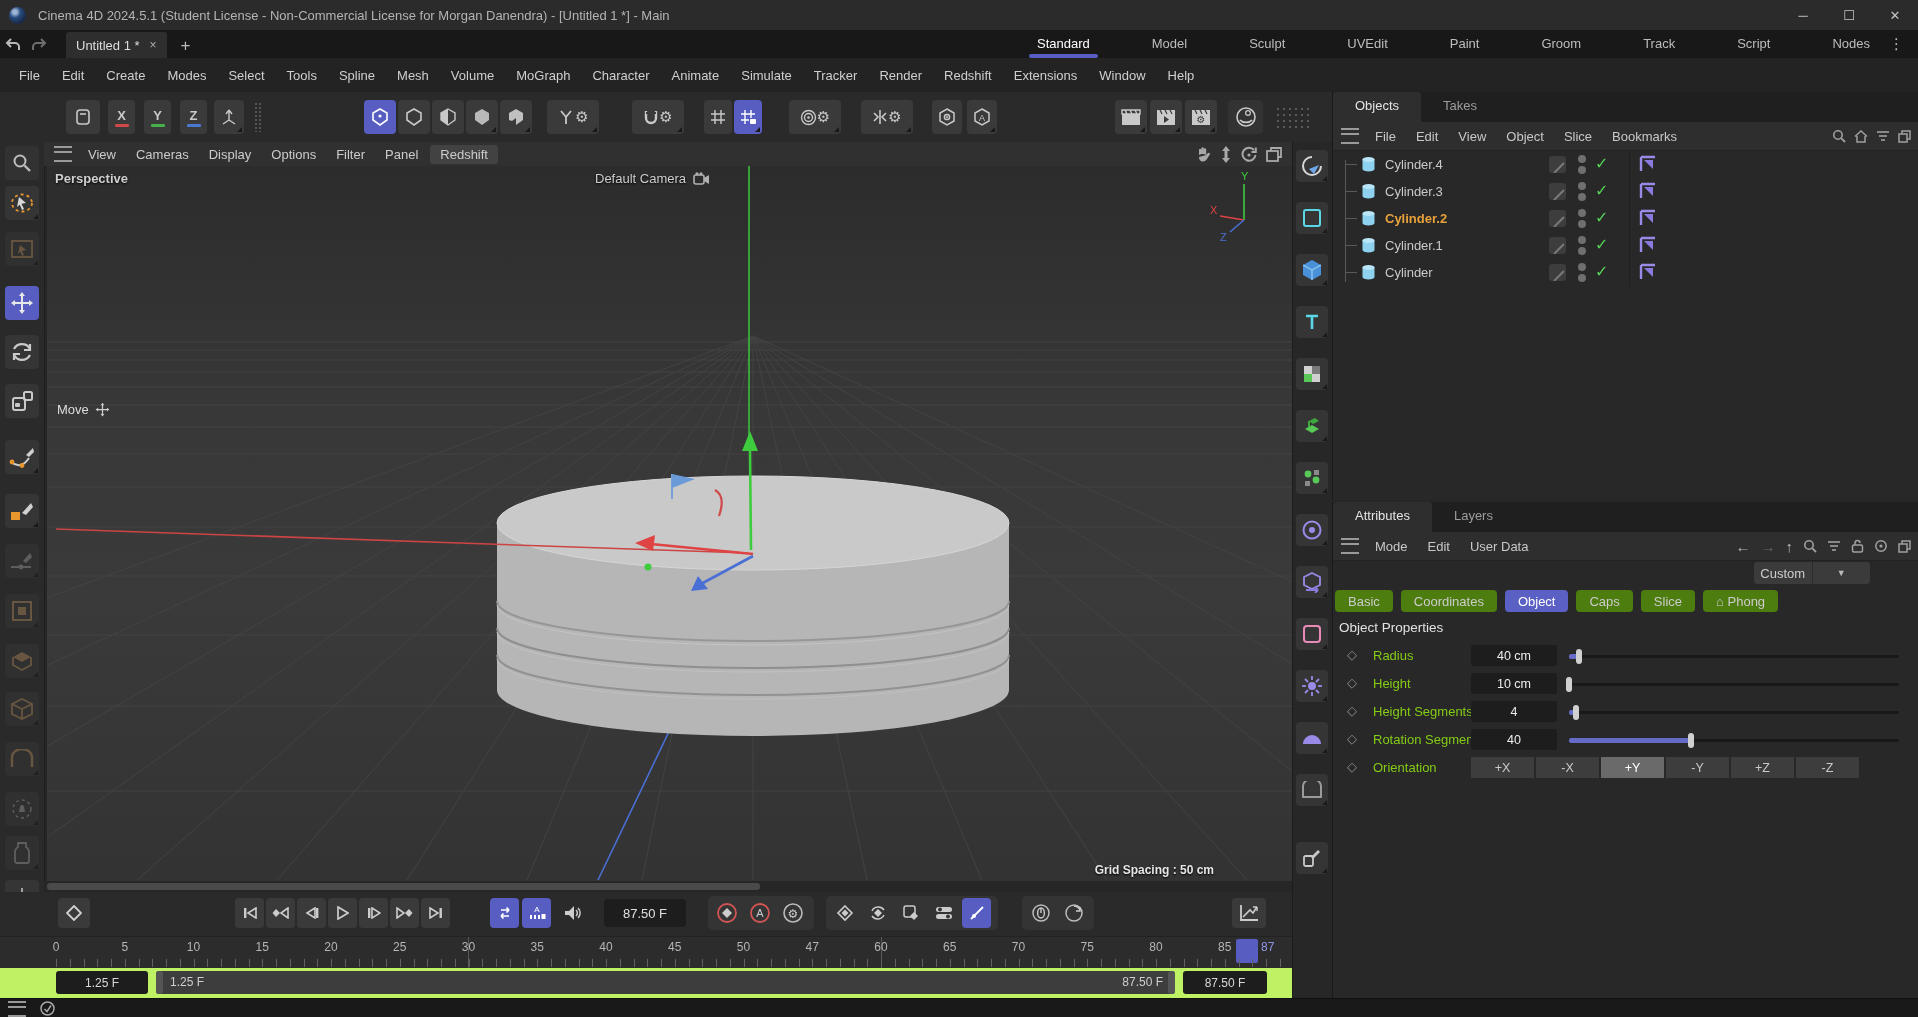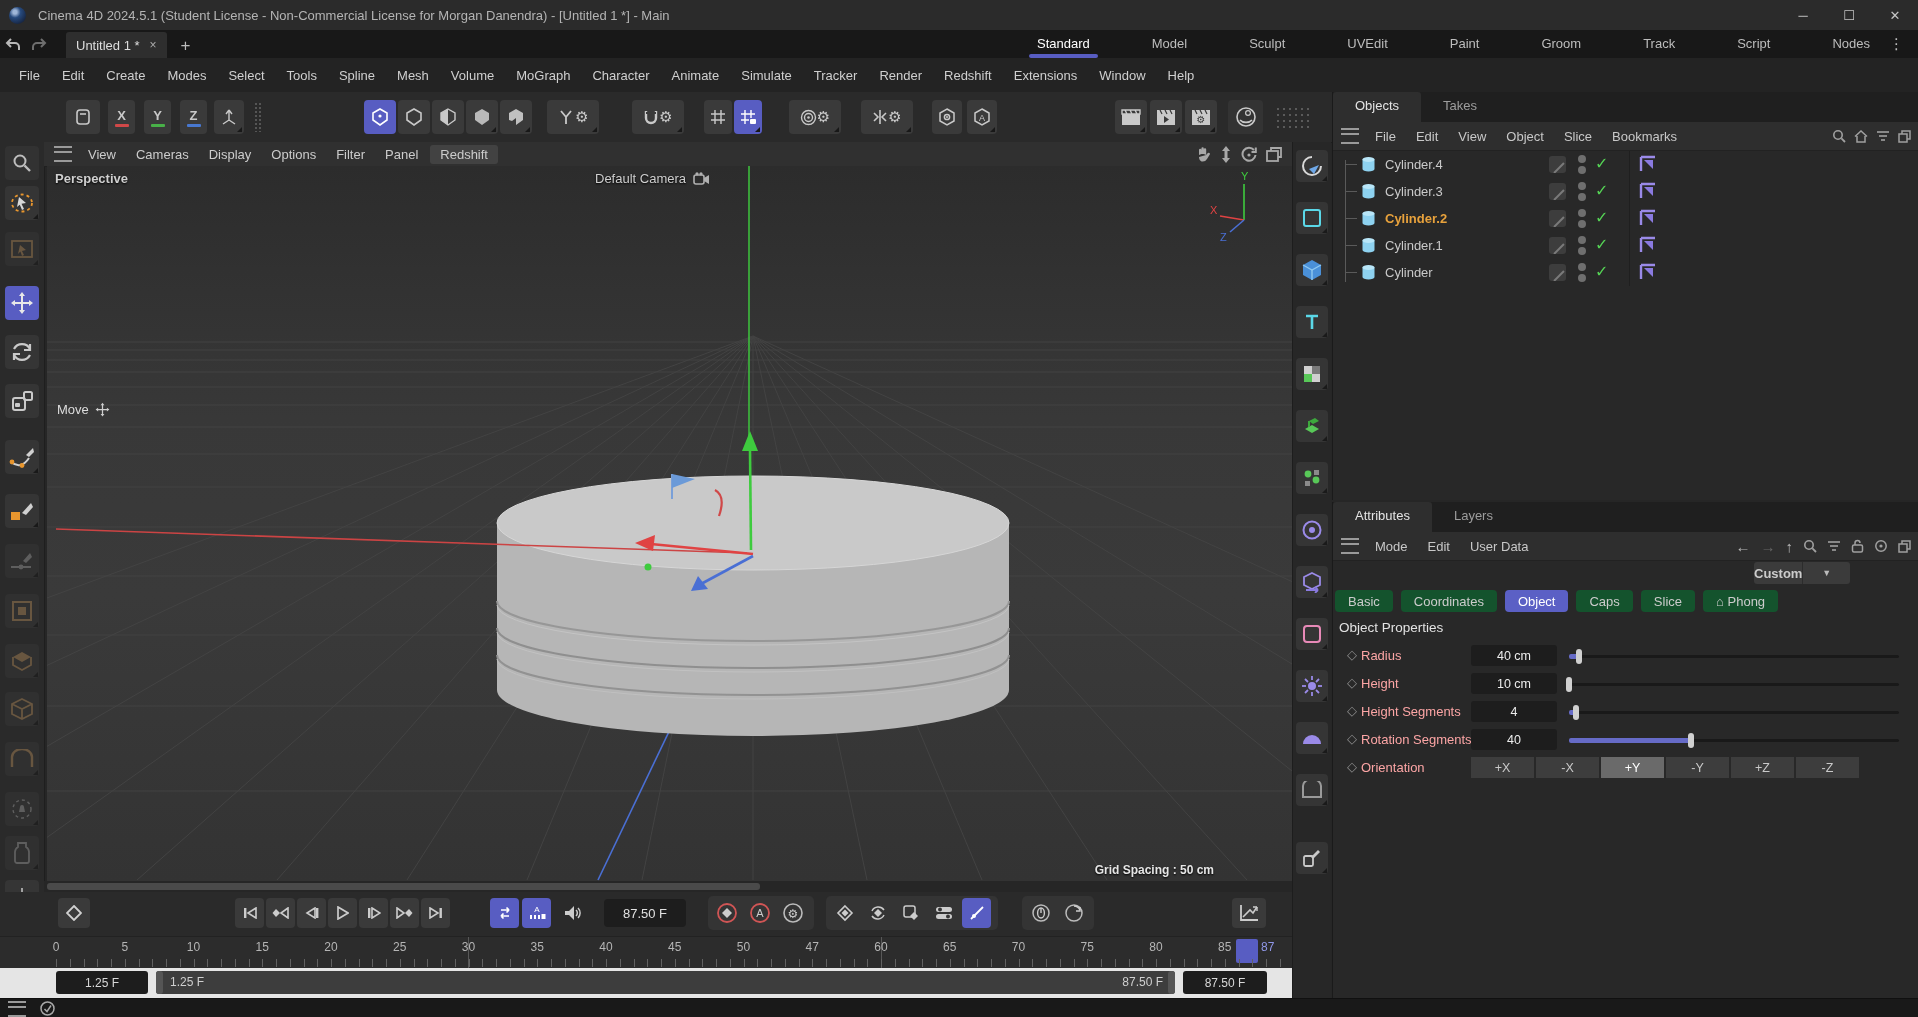--- a/index.html
+++ b/index.html
@@ -65,21 +65,21 @@
   .tbtn.blue{background:#585dc2;color:#fff;}
   .tgroup{position:absolute;top:4px;height:34px;background:#343434;border-radius:5px;}
   .framefield{position:absolute;top:7px;height:28px;background:#1d1d1d;border-radius:4px;color:#e0e0e0;display:flex;align-items:center;justify-content:center;font-size:13px;}
   #ruler{left:0;top:936px;width:1292px;height:32px;background:#2c2c2c;border-top:1px solid #222;}
   .rlabel{position:absolute;top:3px;transform:translateX(-50%);color:#b5b5b5;font-size:12px;}
   #ticks{position:absolute;left:56px;top:22px;width:1234px;height:8px;
      background:repeating-linear-gradient(90deg,#616161 0 1px,transparent 1px 13.75px);}
   .secline{position:absolute;top:0;width:1px;height:32px;background:#585858;}
   #playhead{position:absolute;left:1236px;top:2px;width:22px;height:24px;background:#585dc2;border-radius:2px;}
   #pframe{position:absolute;left:1261px;top:3px;color:#9097e8;font-size:12px;}
-  #rangebar{left:0;top:968px;width:1292px;height:30px;background:#e5e5e5;}
+  #rangebar{left:0;top:968px;width:1292px;height:30px;background:#bef264;}
   #rangebar .field{position:absolute;top:3px;height:23px;background:#1d1d1d;border-radius:3px;color:#d8d8d8;display:flex;align-items:center;justify-content:center;font-size:12px;}
   #rbar{position:absolute;left:156px;top:3px;width:1019px;height:23px;background:#3d3d3d;border-radius:3px;color:#cfcfcf;font-size:12px;}
   #rbar .cap{position:absolute;top:0;width:7px;height:23px;background:#555;border-radius:3px;}
   #rbar .s{position:absolute;left:14px;top:4px;} #rbar .e{position:absolute;right:12px;top:4px;}
   #statusbar{left:0;top:998px;width:1918px;height:19px;background:#191919;border-top:1px solid #101010;display:flex;align-items:center;gap:14px;padding-left:8px;}
   
   #rstrip{left:1292px;top:142px;width:38px;height:856px;background:#272727;border-left:1px solid #1d1d1d;}
   .rtile{position:absolute;left:3px;width:32px;height:32px;background:#353535;border-radius:4px;display:flex;align-items:center;justify-content:center;}
   .rtile.sub::after{content:"";position:absolute;right:1px;bottom:1px;border-left:5px solid transparent;border-bottom:5px solid #1a1a1a;}
   
@@ -103,31 +103,31 @@
   .obj-row.selected .obj-name{color:#e8a23c;font-weight:bold;text-align:right;}
   .tgl{position:absolute;left:216px;top:5px;width:17px;height:17px;background:#3d3d3d;border-radius:3px;overflow:hidden;}
   .tgl::after{content:"";position:absolute;left:3px;top:11px;width:14px;height:2px;background:#7a7a7a;transform:rotate(-45deg);}
   .dots{position:absolute;left:245px;top:4px;display:flex;flex-direction:column;gap:3px;}
   .dots i{width:8px;height:8px;border-radius:50%;background:#6f6f6f;}
   .chk{position:absolute;left:262px;top:3px;color:#55d455;font-size:16px;font-weight:bold;}
   .colsep{position:absolute;left:296px;top:0;width:1px;height:27px;background:#1f1f1f;}
   .tag{position:absolute;left:306px;top:4px;}
   
   #objheader{height:30px;display:flex;align-items:center;gap:8px;padding-left:8px;color:#d6d6d6;}
-  #preset{position:absolute;left:421px;top:60px;width:96px;height:22px;background:#3b3b3b;border-radius:3px;display:flex;align-items:center;color:#ccc;font-weight:bold;}
+  #preset{position:absolute;left:421px;top:60px;width:116px;height:22px;background:#3b3b3b;border-radius:3px;display:flex;align-items:center;color:#ccc;}
   #preset span{flex:1;text-align:center;}
   #preset .dd{width:22px;height:22px;border-left:1px solid #2c2c2c;display:flex;align-items:center;justify-content:center;color:#bbb;font-size:9px;}
   #sectabs{position:absolute;left:0;top:88px;height:24px;display:flex;gap:8px;padding-left:2px;}
-  .stab{height:22px;padding:0 13px;background:#14532d;border-radius:4px;display:flex;align-items:center;color:#ccc;}
+  .stab{height:22px;padding:0 13px;background:#4d7c0f;border-radius:4px;display:flex;align-items:center;color:#ccc;}
   .stab.active{background:#5b60c5;color:#fff;}
   #secheading{position:absolute;left:6px;top:118px;color:#e2e2e2;font-size:13.5px;}
   #props{position:absolute;left:0;top:140px;width:586px;}
   .prow{position:relative;height:28px;}
   .pdia{position:absolute;left:14px;top:5px;color:#8f8f8f;font-size:13px;}
-  .plabel{position:absolute;left:28px;top:6px;color:#fca5a5;}
+  .plabel{position:absolute;left:40px;top:6px;color:#84cc16;}
   .pval{position:absolute;left:138px;top:3px;width:86px;height:21px;background:#1d1d1d;border-radius:3px;color:#ececec;display:flex;align-items:center;justify-content:center;font-size:12.5px;}
   .pslider{position:absolute;left:236px;top:13px;width:330px;height:3px;background:#191919;border-radius:2px;}
   .pfill{position:absolute;left:0;top:-1px;height:5px;background:#666bc7;border-radius:2px;}
   .pfill::after{content:"";position:absolute;right:-3px;top:-5px;width:6px;height:15px;background:#d0d0d0;border-radius:3px;}
   .obtns{position:absolute;left:138px;top:3px;display:flex;gap:2px;}
   .obtn{width:63px;height:21px;background:#3d3d3d;color:#c9c9c9;display:flex;align-items:center;justify-content:center;font-size:12.5px;}
   .obtn.active{background:#6a6a6a;color:#fff;}
   svg{display:block;}
   .icontxt{font-size:15px;color:#c9c9c9;}
 </style>

